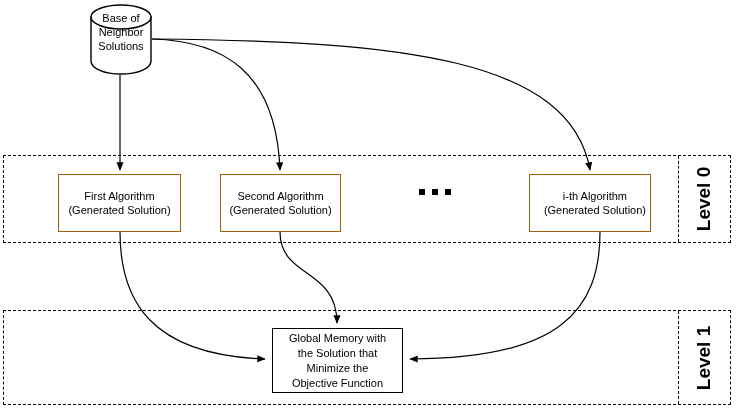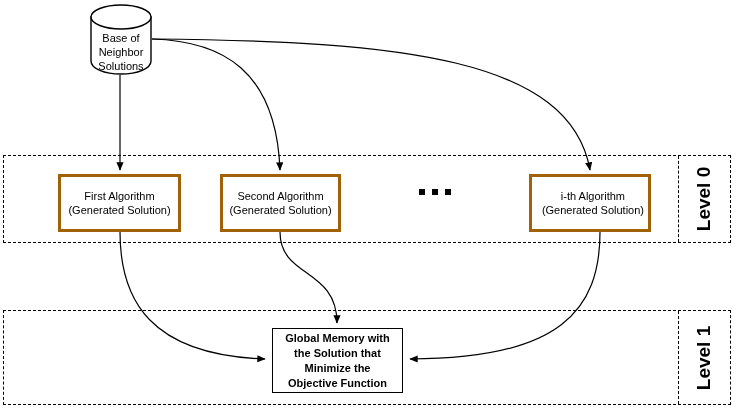--- a/index.html
+++ b/index.html
@@ -48,21 +48,21 @@
     transform: rotate(-90deg);
     white-space: nowrap;
     font-family: "Liberation Sans", sans-serif;
     font-size: 19px;
     font-weight: bold;
     color: #000000;
     letter-spacing: 0px;
   }
   .proc-box {
     position: absolute;
-    border: 3px solid #a16207;
+    border: 1px solid #a16207;
     box-sizing: border-box;
     background: #ffffff;
     display: flex;
     align-items: center;
     justify-content: center;
     text-align: center;
     font-family: "Liberation Sans", sans-serif;
     font-size: 11px;
     color: #000000;
     line-height: 14px;
@@ -78,33 +78,32 @@
     background: #ffffff;
     display: flex;
     align-items: center;
     justify-content: center;
     text-align: center;
     font-family: "Liberation Sans", sans-serif;
     font-size: 11px;
     color: #000000;
     line-height: 15px;
     padding: 2px 4px;
-    font-weight: bold;
   }
   .memory-box .box-text {
     white-space: pre-line;
   }
   .cylinder {
     position: absolute;
   }
   .cylinder-text {
     position: absolute;
     left: 0;
     right: 0;
-    top: 28px;
+    top: 8px;
     text-align: center;
     font-family: "Liberation Sans", sans-serif;
     font-size: 11px;
     line-height: 14px;
     color: #000000;
     white-space: pre-line;
     pointer-events: none;
   }
   .ellipsis-dots {
     position: absolute;

